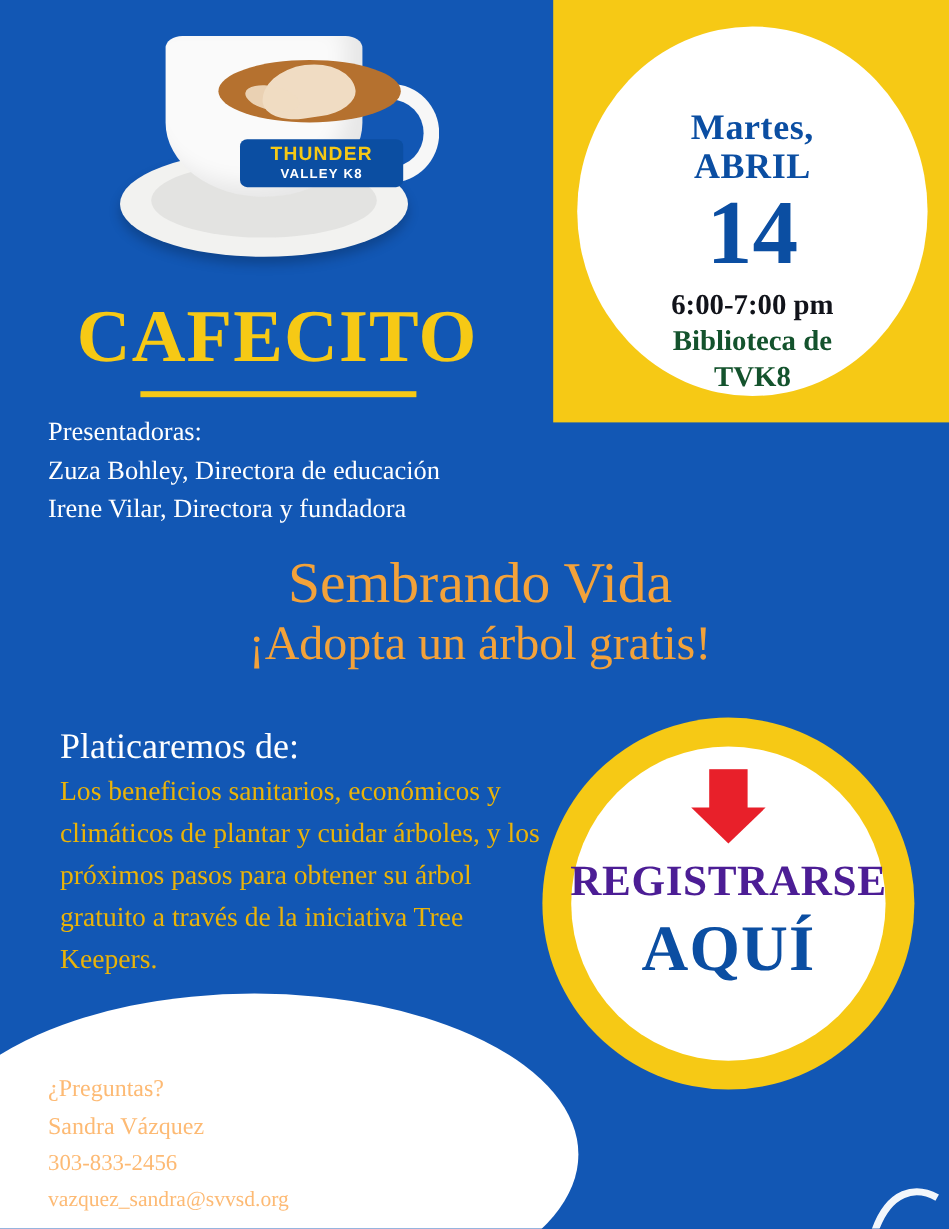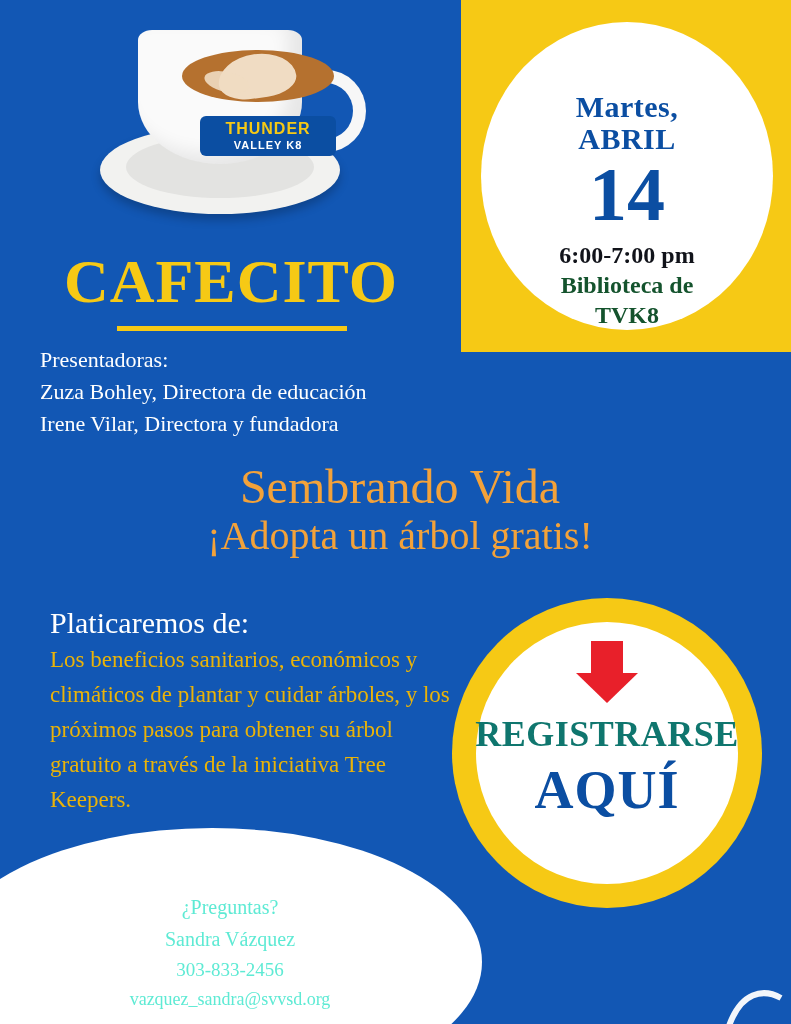--- a/index.html
+++ b/index.html
@@ -302,21 +302,21 @@
     width: 0;
     height: 0;
     border-left: 31px solid transparent;
     border-right: 31px solid transparent;
     border-top: 30px solid #e8202a;
   }
   .register-text {
     font-family: "Liberation Serif", serif;
     font-weight: bold;
     font-size: 36px;
-    color: #0f766e;
+    color: #4c1d95;
     letter-spacing: 0.5px;
     margin-top: 18px;
   }
   .aqui-text {
     font-family: "Liberation Serif", serif;
     font-weight: bold;
     font-size: 54px;
     color: #0b4ea2;
     letter-spacing: 1px;
     margin-top: 4px;
@@ -330,22 +330,21 @@
     width: 540px;
     height: 268px;
     background: #ffffff;
     border-radius: 50%;
   }
   .contact {
     position: absolute;
     left: 40px;
     bottom: 10px;
     width: 380px;
-    text-align: center;
-    color: #5eead4;
+    color: #fdba74;
     font-size: 20px;
     line-height: 1.6;
   }
   .contact .name { font-size: 20px; }
   .contact .phone { font-size: 19px; }
   .contact .email { font-size: 18px; }
 
   
   .corner-logo {
     position: absolute;

